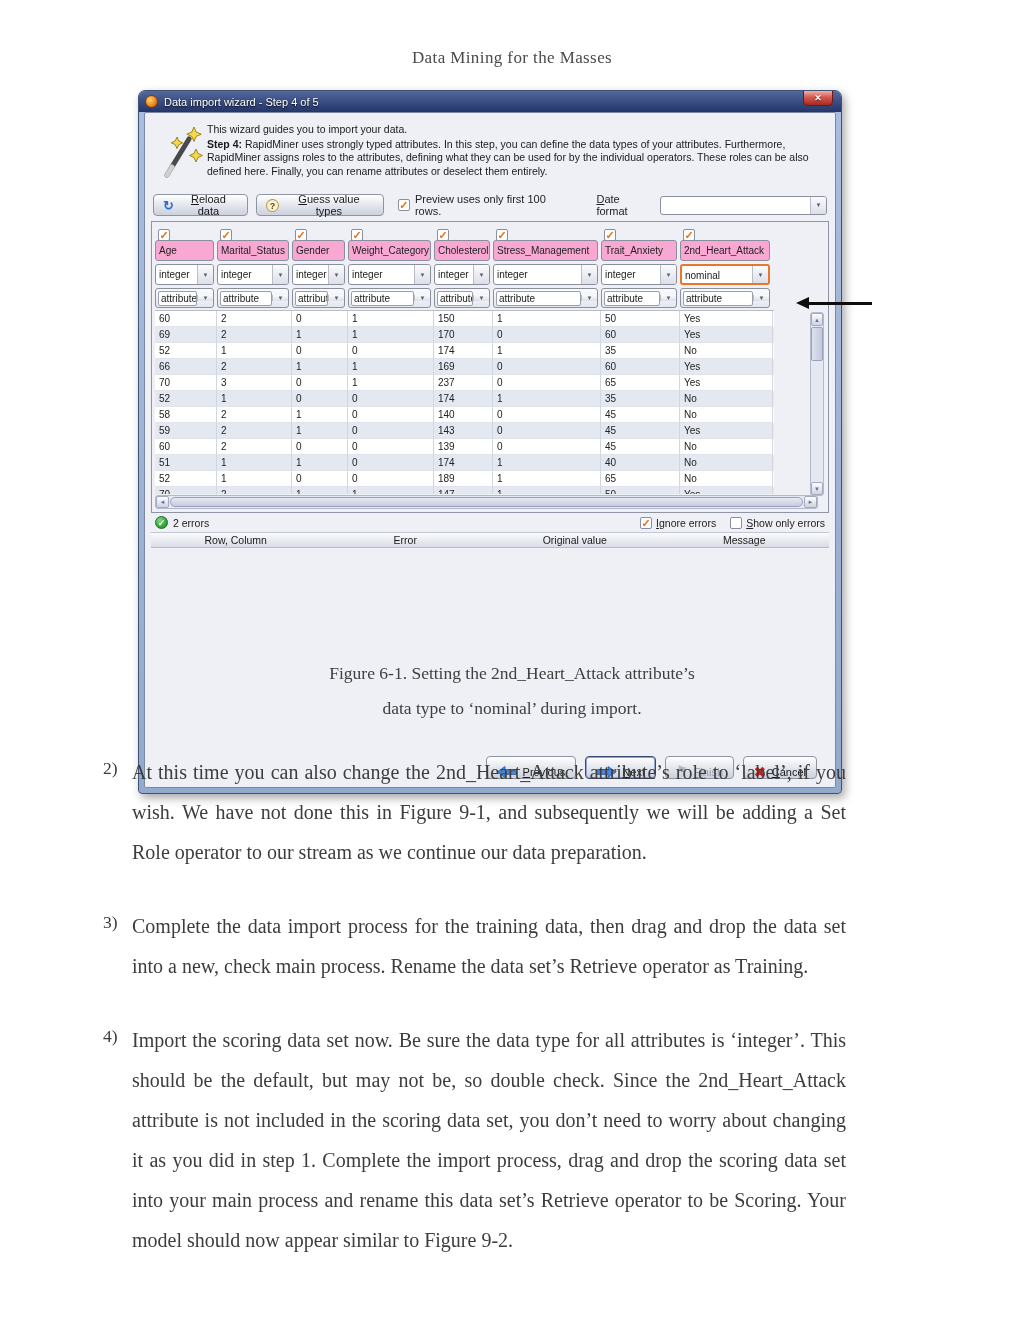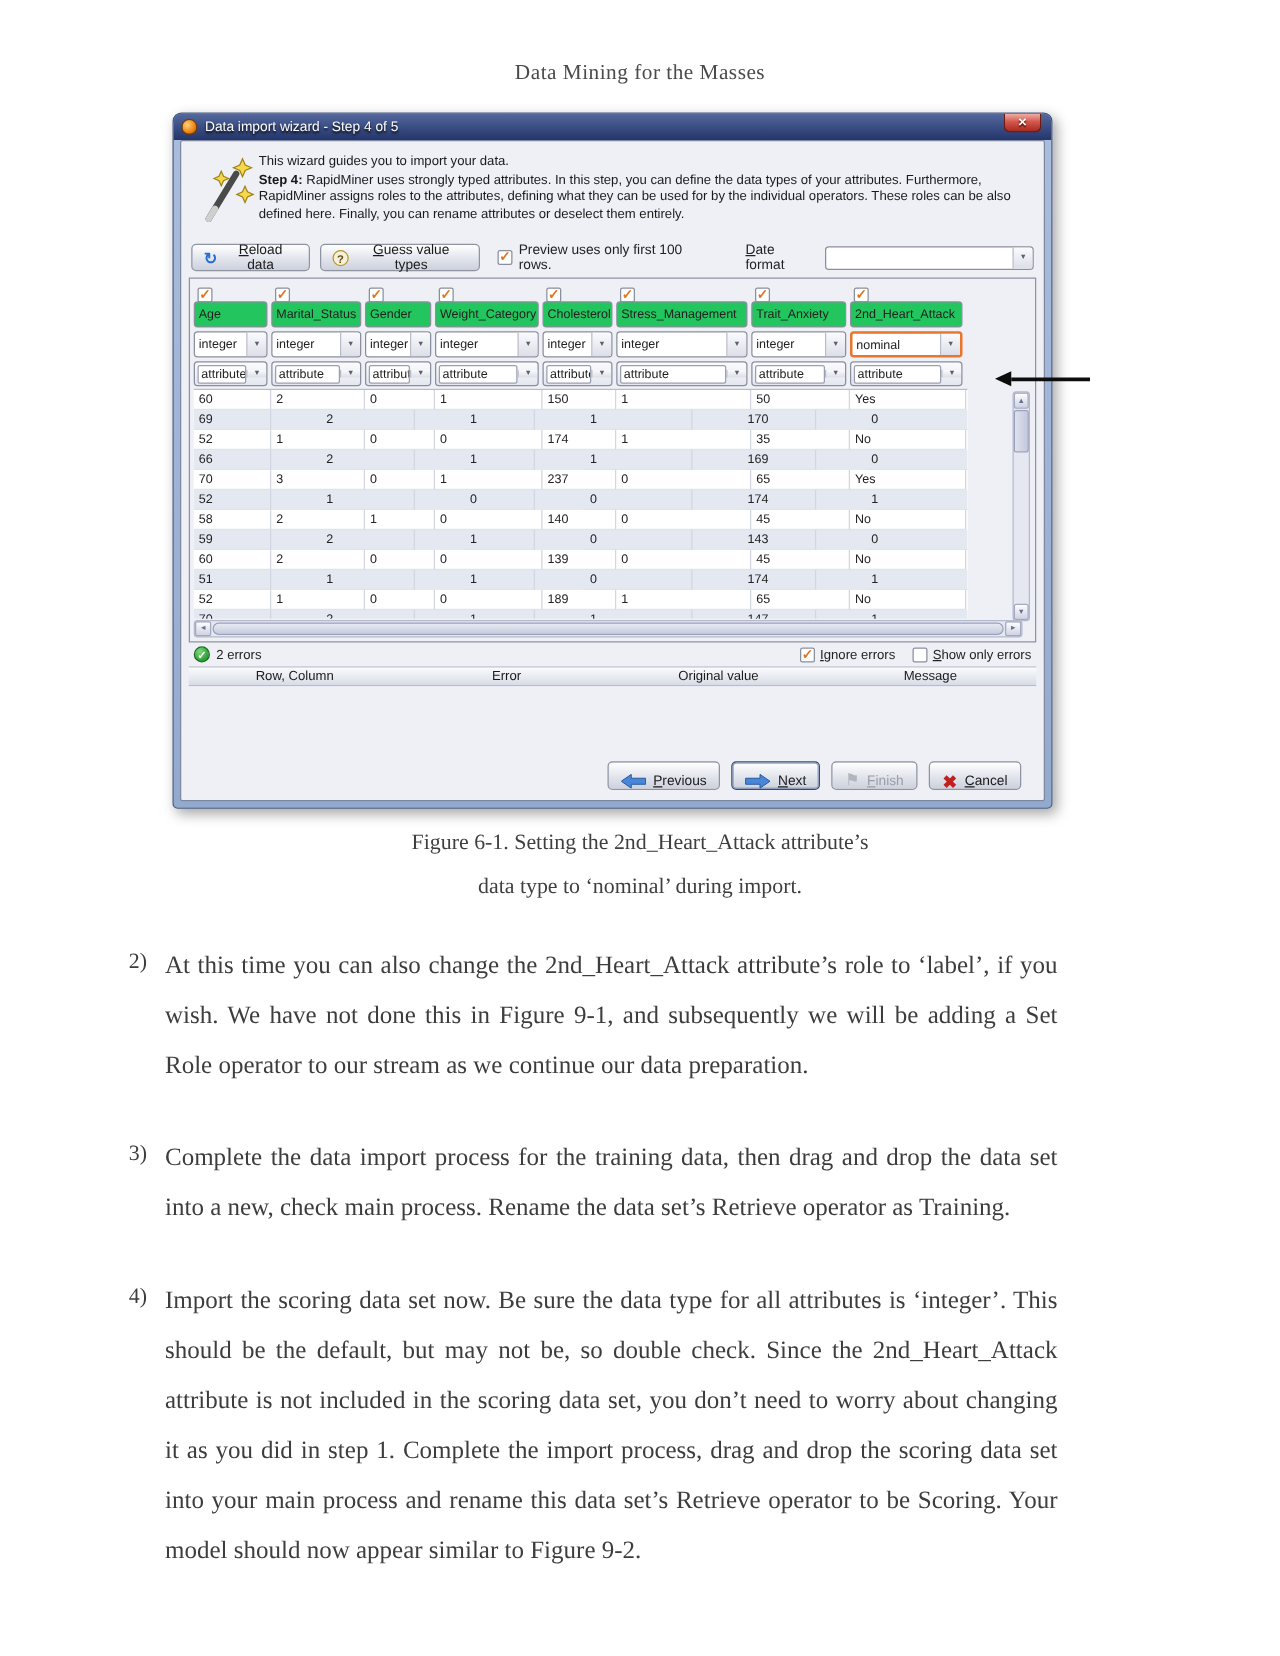--- a/index.html
+++ b/index.html
@@ -13,21 +13,21 @@
   .figure-caption { position:absolute; top:656px; left:0; width:100%; text-align:center;
                     font-size:17.5px; line-height:35px; color:#3f3f3f; }
   .para-list { position:absolute; top:752px; left:103px; width:743px; }
   .para { display:flex; margin-bottom:34px; }
   .pnum { width:29px; flex:0 0 29px; font-size:17.5px; line-height:33.5px; }
   .ptext { flex:1; font-size:20px; line-height:40px; text-align:justify; }
   .page-number { position:absolute; top:1245px; left:0; width:100%; text-align:center;
                  font-size:16.5px; color:#4a4a4a; }
 
   
-  .dialog { position:absolute; left:138px; top:90px; width:704px; height:557px;
+  .dialog { position:absolute; left:138px; top:90px; width:704px; height:704px;
             background:linear-gradient(#aabdde,#93aacf); border:1px solid #3f5377;
             border-radius:7px 7px 4px 4px; padding:21px 5px 5px 5px;
             box-shadow:3px 4px 10px rgba(0,0,0,.35);
             font-family:"Liberation Sans", sans-serif; color:#222; }
   .titlebar { position:absolute; top:0; left:0; width:100%; height:21px;
               background:linear-gradient(#54689e,#233569); border-radius:6px 6px 0 0;
               display:flex; align-items:center; padding:0 6px; }
   .rm-icon { width:13px; height:13px; border-radius:50%;
              background:radial-gradient(circle at 35% 35%, #ffd37a, #ef8a1c 55%, #b95a08);
              border:1px solid #7a3c05; flex:0 0 13px; }
@@ -71,35 +71,35 @@
   .mn::first-letter { text-decoration:underline; }
 
   
   .grid-panel { position:relative; flex:0 0 292px; border:1px solid #8f94a3; background:#eef0f6;
                 margin:2px 0 0 0; padding:2px 0 0 3px; overflow:hidden; }
   .hdr-row { display:flex; }
   .col-slot { flex:none; padding-right:3px; }
   .chk-row { height:16px; padding-top:1px; }
   .chk-row .cb { margin-left:3px; }
   .name-row { height:24px; }
-  .name-box { width:100%; height:21px; background:#22c55e; border:1px solid #8a8f9e; border-radius:3px;
+  .name-box { width:100%; height:21px; background:#f9a8d4; border:1px solid #8a8f9e; border-radius:3px;
               font-size:10px; line-height:19px; padding:0 3px; overflow:hidden; white-space:nowrap; }
   .type-row { height:24px; }
   .combo { display:flex; width:100%; height:21px; background:#fff; border:1px solid #8a8f9e;
            border-radius:3px; overflow:hidden; }
   .combo-text { font-size:10px; line-height:19px; padding:0 3px; flex:1; overflow:hidden; white-space:nowrap; }
   .combo.highlight { border:2px solid #e8762c; }
   .role-row { height:22px; }
   .role-combo { background:linear-gradient(#fbfbfd,#e4e7ee); align-items:center; height:20px; }
   .role-inner { flex:1; margin:2px 0 2px 2px; height:15px; background:#fff; border:1px solid #9aa0b0;
                 border-radius:2px; font-size:10px; line-height:13px; padding:0 2px;
                 overflow:hidden; white-space:nowrap; }
   .data-viewport { height:184px; overflow:hidden; background:#fff; width:619px; border-top:1px solid #b8bcc8; }
   .grid-row { display:flex; height:16px; background:#ffffff; }
-  .grid-row.alt { background:#e4e8f0;gap:40px; }
+  .grid-row.alt { background:#e4e8f0; }
   .grid-cell { flex:none; font-size:10px; line-height:15px; padding:0 4px; overflow:hidden;
                white-space:nowrap; border-right:1px solid #d2d6e0; border-bottom:1px solid #e0e3ea; }
 
   
   .vscroll { position:absolute; right:4px; top:90px; width:14px; height:184px;
              background:#e6e8f1; border:1px solid #b4b9cc; border-radius:3px;
              display:flex; flex-direction:column; align-items:center; }
   .vs-btn { width:12px; height:13px; background:linear-gradient(#fdfdfe,#cfd3e2);
             border:1px solid #a3a9c0; border-radius:2px; font-size:6px; color:#6a7090;
             text-align:center; line-height:12px; }

